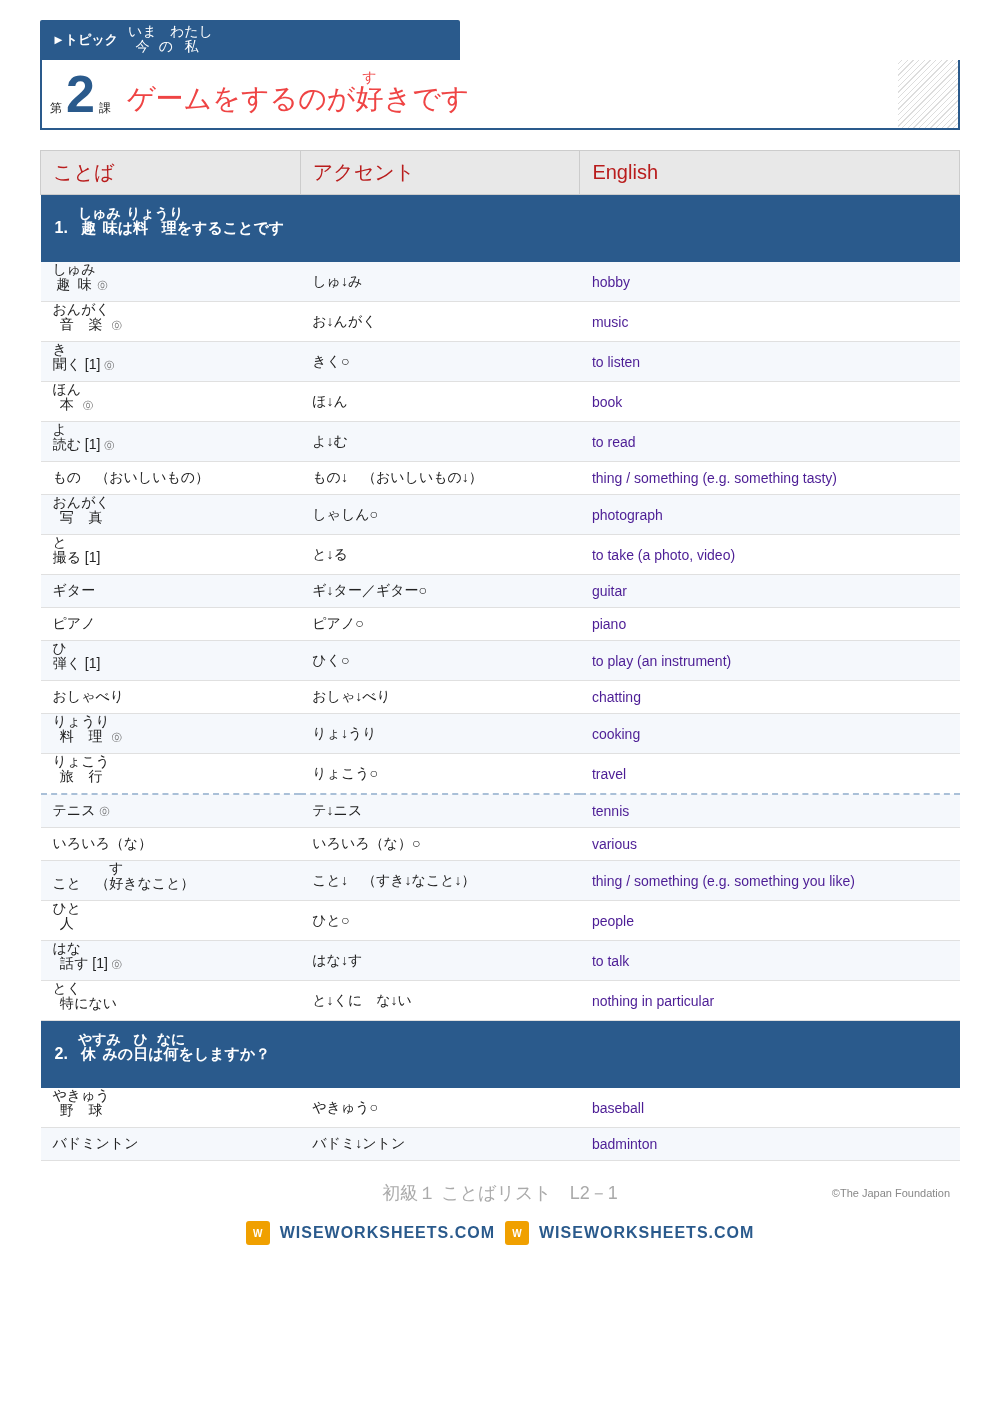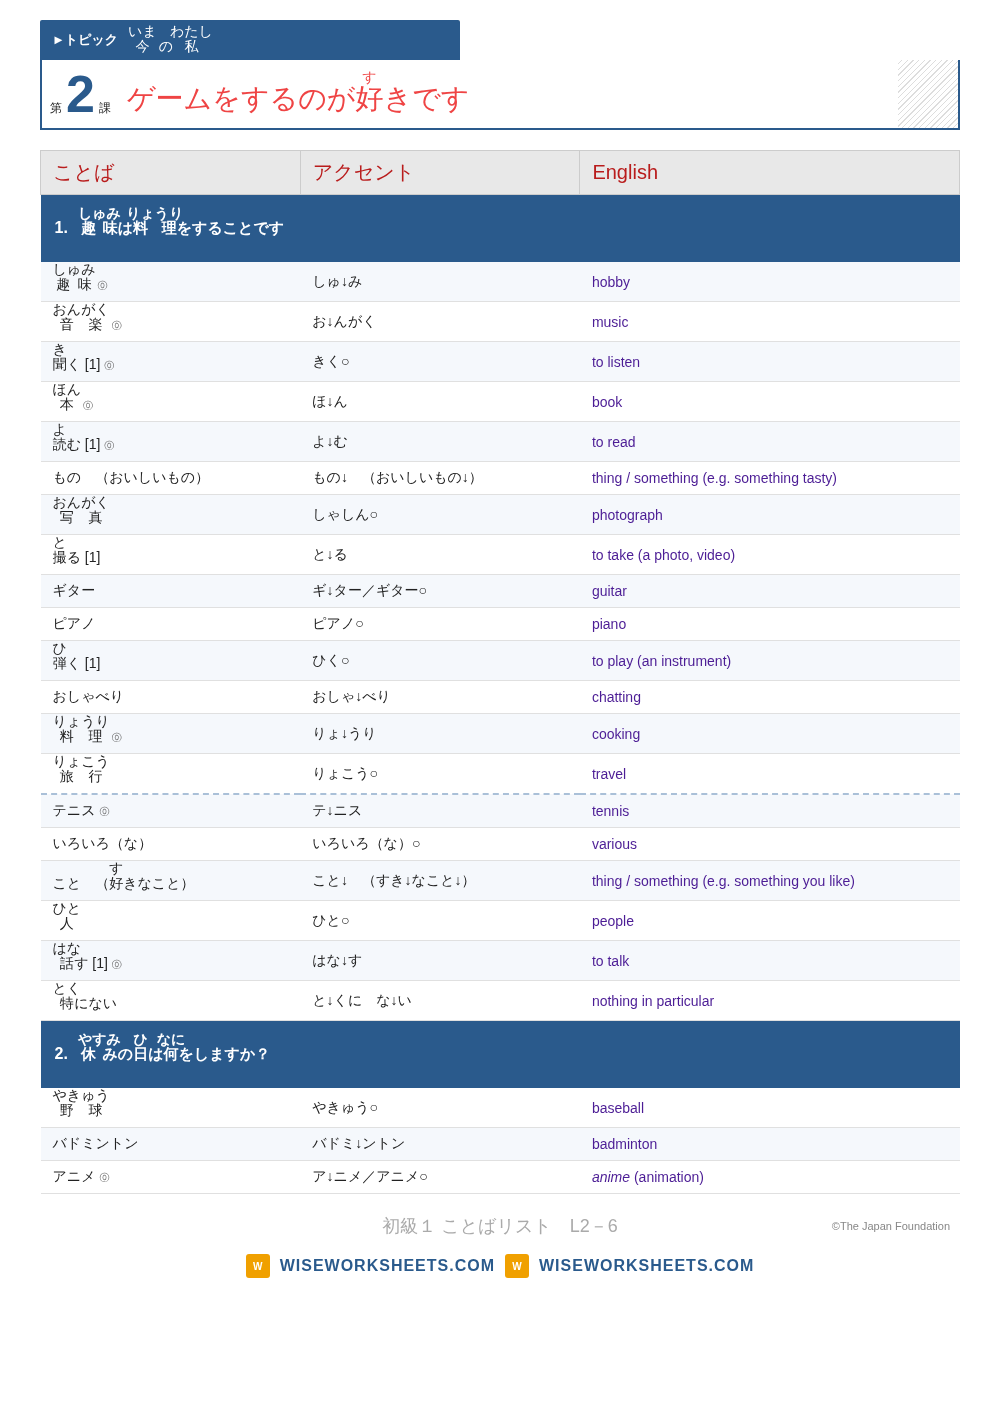--- a/index.html
+++ b/index.html
@@ -363,31 +363,26 @@
       <tr class="vocab-row">
         <td><ruby>野球<rt>やきゅう</rt></ruby></td>
         <td>やきゅう○</td>
         <td class="english-text">baseball</td>
       </tr>
       <tr class="vocab-row">
         <td>バドミントン</td>
         <td>バドミ↓ントン</td>
         <td class="english-text">badminton</td>
       </tr>
-      <tr class="vocab-row">
-        <td>アニメ <span class="kana-small">⓪</span></td>
-        <td>ア↓ニメ／アニメ○</td>
-        <td class="english-text"><em>anime</em> (animation)</td>
-      </tr>
     </tbody>
   </table>
 
   <div class="footer-area">
     <span style="flex:1"></span>
-    <span class="footer-title">初級１ ことばリスト　L2－6</span>
+    <span class="footer-title">初級１ ことばリスト　L2－1</span>
     <span class="footer-copyright" style="flex:1; text-align:right;">©The Japan Foundation</span>
   </div>
 
   <div class="watermark-bar">
     <div class="watermark-logo">W</div>
     <span class="watermark-text">WISEWORKSHEETS.COM</span>
     <div class="watermark-logo">W</div>
     <span class="watermark-text">WISEWORKSHEETS.COM</span>
   </div>
 </div>

